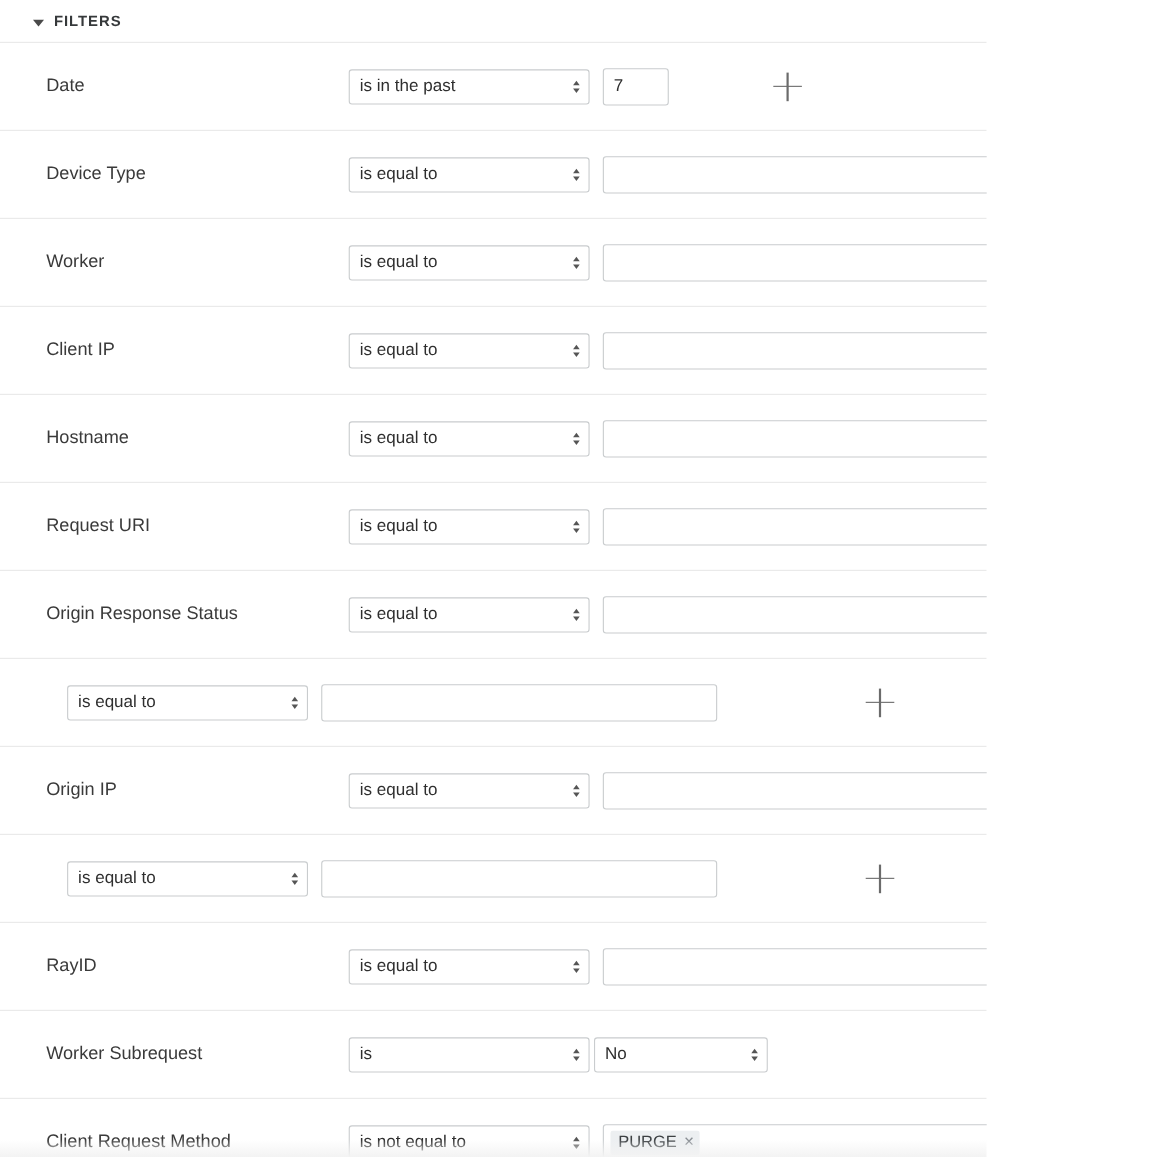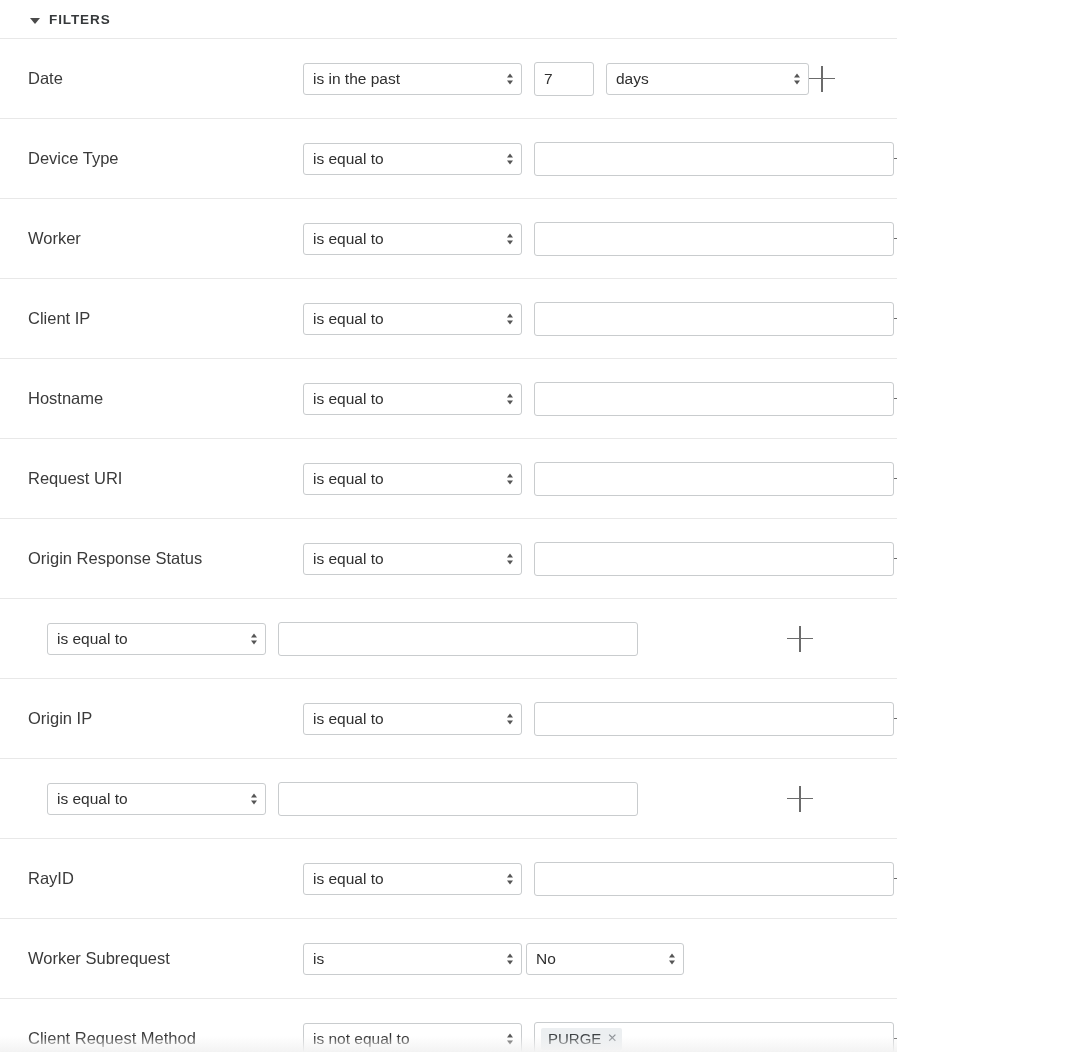--- a/index.html
+++ b/index.html
@@ -40,21 +40,21 @@
     color: #36393b;
   }
 
   
   .rows { width: 100%; }
   .filter-row {
     display: flex;
     align-items: center;
     border-top: 1px solid #e8e8e8;
     height: 80px;
-    padding-left: 28px;
+    padding-left: 42px;
     position: relative;
   }
   .filter-row:first-child { border-top: 1px solid #e8e8e8; }
 
   .label {
     width: 256px;
     flex: 0 0 256px;
     font-size: 16.5px;
     color: #3a3a3a;
     line-height: 1.2;
@@ -191,27 +191,20 @@
       <div class="label">Date</div>
       <div class="controls">
         <div class="sel op-select">
           <span>is in the past</span>
           <span class="arrows">
               <i class="up"></i>
               <i class="dn"></i>
             </span>
         </div>
         <input class="text-input num-input" value="7" style="">
-        <div class="sel unit-select">
-          <span>days</span>
-          <span class="arrows">
-              <i class="up"></i>
-              <i class="dn"></i>
-            </span>
-        </div>
       </div>
       <div class="plus first"></div>
     </div>
 
     <div class="filter-row">
       <div class="label">Device Type</div>
       <div class="controls">
         <div class="sel op-select">
           <span>is equal to</span>
           <span class="arrows">

